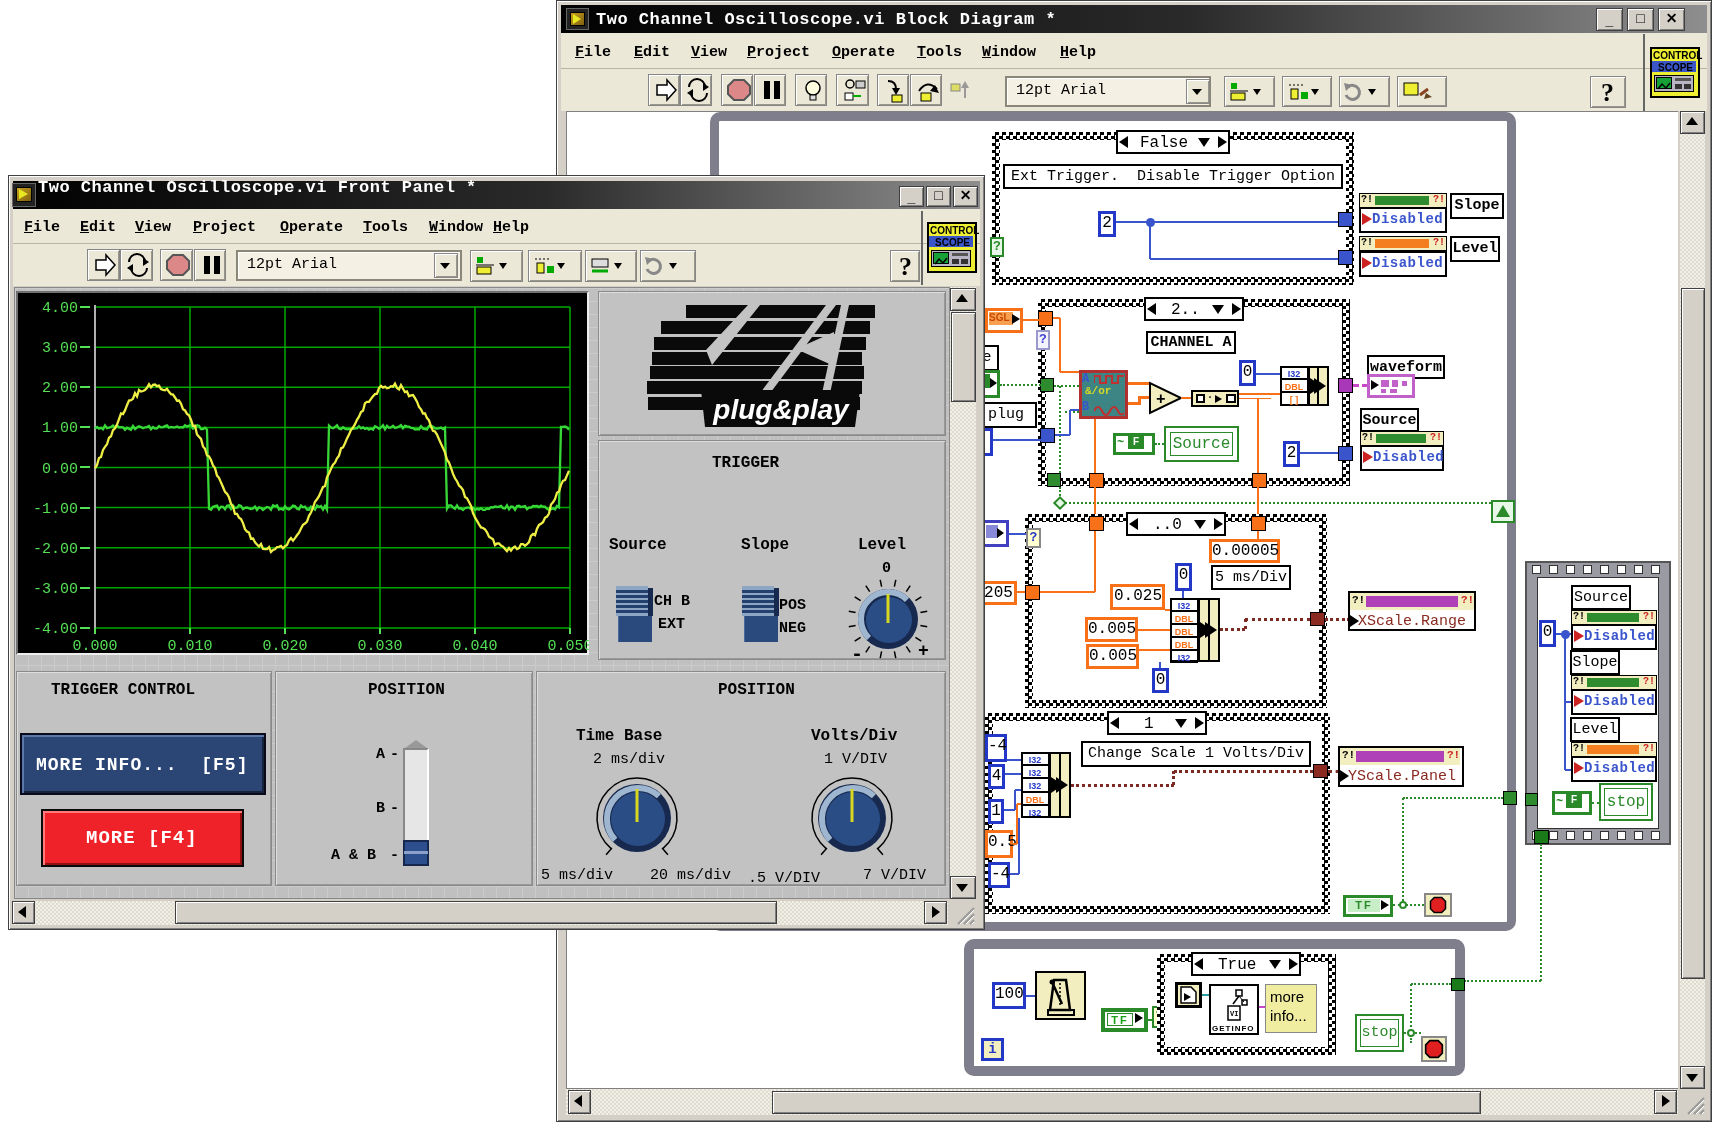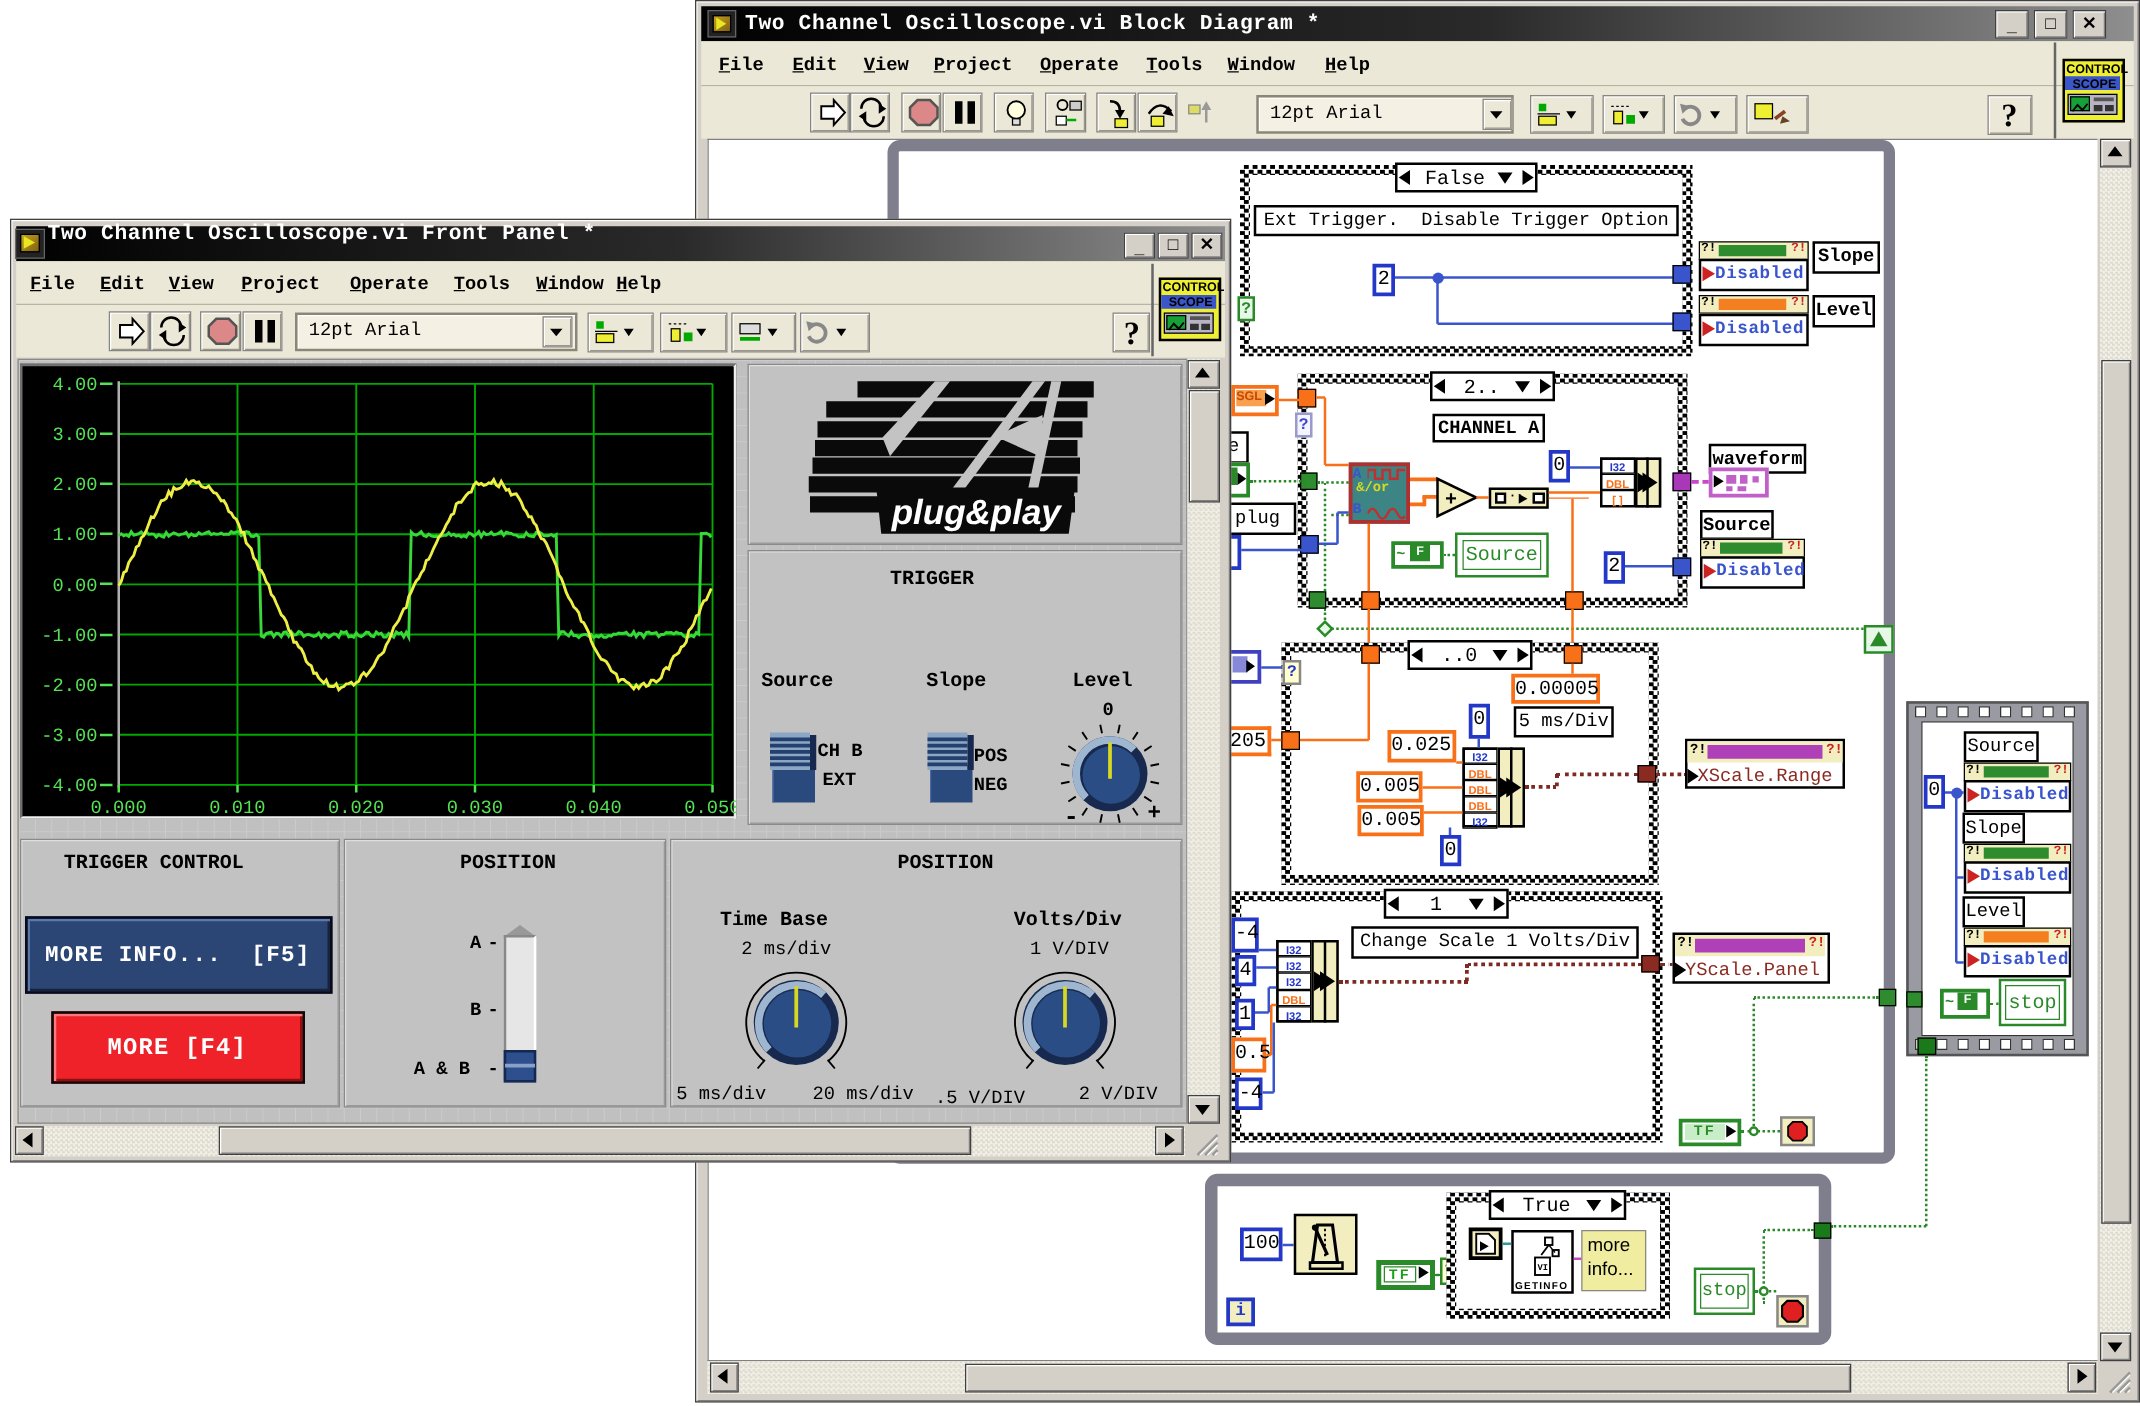--- a/index.html
+++ b/index.html
@@ -13,21 +13,21 @@
 .menu{color:#000;font:bold 15px "Liberation Mono",monospace;white-space:pre}
 .tb{background:#ece8d8}
 .btn{background:#ece8d8;border:1px solid #868686;box-shadow:inset 1px 1px 0 #fff,inset -1px -1px 0 #9a9689;}
 .wbtn{background:#d4d0c8;border:1px solid #404040;box-shadow:inset 1px 1px 0 #fff,inset -1px -1px 0 #808080;
  color:#000;font:bold 14px "Liberation Sans",sans-serif;text-align:center}
 .lbl{background:#fff;border:2px solid #000;color:#000;font:15px "Liberation Mono",monospace;
  white-space:pre;text-align:center}
 .chk{background:repeating-conic-gradient(#000 0% 25%,#fff 0% 50%) 0 0/7px 7px}
 .case-inner{background:#fff}
 .const{background:#fff;border:3px solid #2438c8;color:#000;font:16px "Liberation Mono",monospace;text-align:center;white-space:pre}
-.oconst{background:#fff;border:3px solid #f87018;color:#000;font:16px "Liberation Mono",monospace;text-align:left;white-space:pre}
+.oconst{background:#fff;border:3px solid #f87018;color:#000;font:16px "Liberation Mono",monospace;text-align:right;white-space:pre}
 .sel{background:#fff;border:2px solid #000}
 .seltxt{color:#000;font:16px "Liberation Mono",monospace;white-space:pre}
 .dis{background:#fff;border:2px solid #000;color:#3a55cc;font:bold 14px "Liberation Mono",monospace;letter-spacing:0.5px;white-space:pre;overflow:hidden}
 .bar{border:1px solid #000;background:#f2eec0}
 .pn{background:#c2c2c2;border:1px solid #8a8a8a;box-shadow:inset 1px 1px 0 #dedede,inset -1px -1px 0 #999}
 .ptitle{color:#000;font:bold 16px "Liberation Mono",monospace;white-space:pre}
 .sm{color:#000;font:15px "Liberation Mono",monospace;white-space:pre}
 .smb{color:#000;font:bold 15px "Liberation Mono",monospace;white-space:pre}
 .sbtn{background:#d4d0c8;border:1px solid #404040;box-shadow:inset 1px 1px 0 #fff,inset -1px -1px 0 #808080}
 .thumb{background:#d4d0c8;border:1px solid #404040;box-shadow:inset 1px 1px 0 #fff,inset -1px -1px 0 #808080}
@@ -799,21 +799,21 @@
 <svg style="left:802px;top:768px" width="100" height="100" viewBox="-50 -50 100 100">
     <path d="M -25.6 30.8 A 40 40 0 1 1 25.6 30.8" fill="none" stroke="#000" stroke-width="1.5"></path>
     <line x1="-25.1" y1="29.9" x2="-30.9" y2="36.8" stroke="#000" stroke-width="1.5"></line>
     <line x1="25.1" y1="29.9" x2="30.9" y2="36.8" stroke="#000" stroke-width="1.5"></line>
     <circle cx="0" cy="0" r="34" fill="#17294e"></circle>
     <path d="M -21.9 21.9 A 31 31 0 0 1 21.9 -21.9" fill="none" stroke="#9fb6d0" stroke-width="6"></path>
     <circle cx="1" cy="1" r="27" fill="#2b4d86"></circle>
     <line x1="0" y1="4" x2="0" y2="-29" stroke="#d8d820" stroke-width="3"></line>
   </svg>
 <div class="sm" style="left:748px;top:870px;">.5 V/DIV</div>
-<div class="sm" style="left:863px;top:867px;">2 V/DIV</div>
+<div class="sm" style="left:863px;top:867px;">7 V/DIV</div>
 <div class="track" style="left:950px;top:287px;width:26px;height:612px;"></div>
 <div class="sbtn" style="left:950px;top:288px;width:26px;height:23px;"><svg style="position:static" width="23" height="20" viewBox="0 0 23 20">
       <polygon points="11,5 5,13 17,13" fill="#000"></polygon>
     </svg></div>
 <div class="sbtn" style="left:950px;top:876px;width:26px;height:23px;"><svg style="position:static" width="23" height="20" viewBox="0 0 23 20">
       <polygon points="11,15 5,7 17,7" fill="#000"></polygon>
     </svg></div>
 <div class="thumb" style="left:951px;top:312px;width:25px;height:90px;"></div>
 <div class="track" style="left:12px;top:901px;width:936px;height:24px;"></div>
 <div class="sbtn" style="left:12px;top:901px;width:23px;height:23px;"><svg style="position:static" width="20" height="20" viewBox="0 0 20 20">

